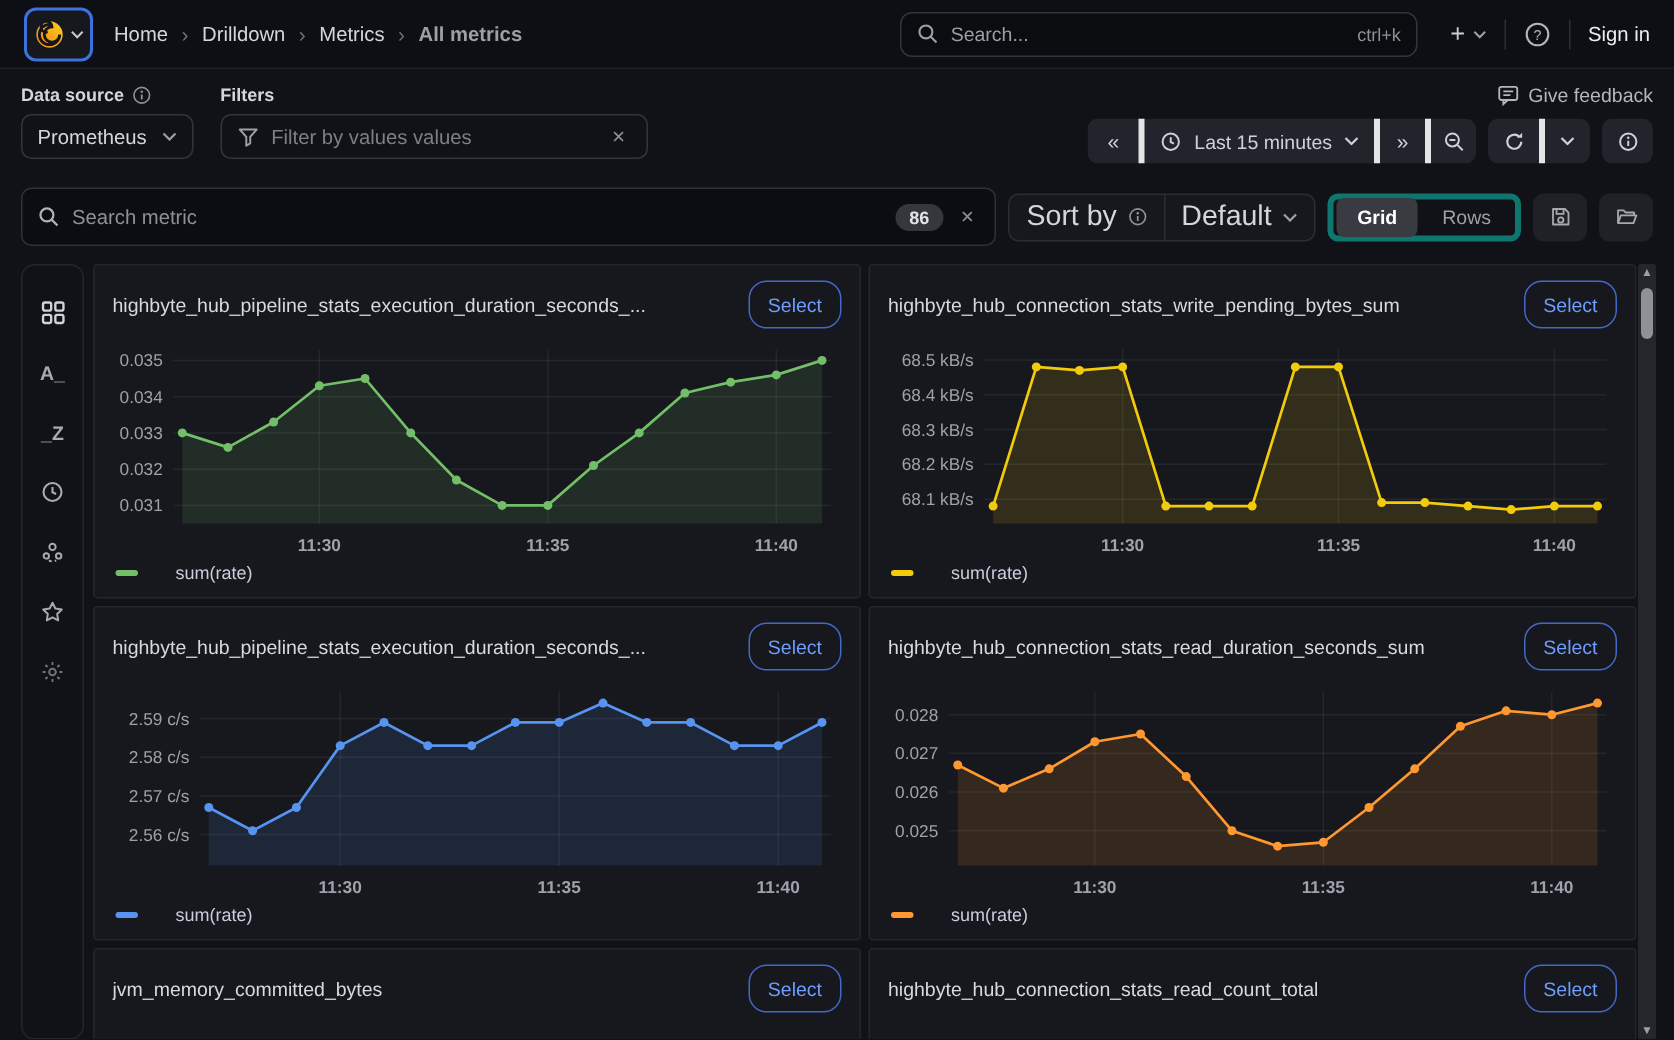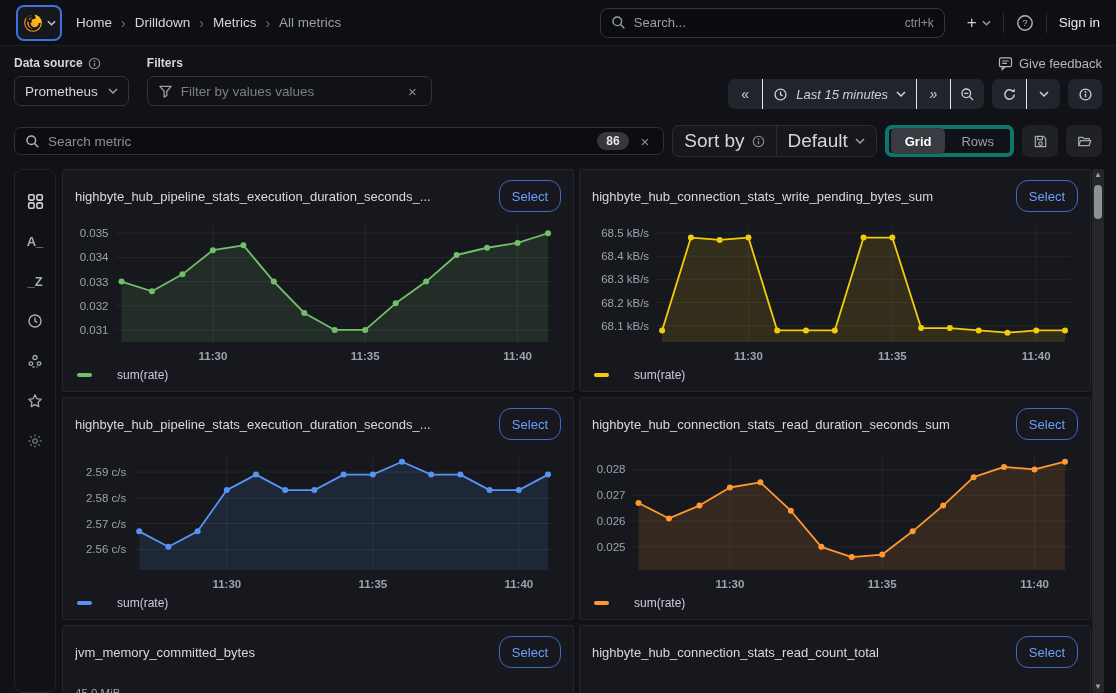--- a/index.html
+++ b/index.html
@@ -17,21 +17,21 @@
     border-bottom:1px solid #1d1f25;
     display:flex; align-items:center; padding:0 16px; gap:14px;
   }
   .logo-btn {
     width:46px; height:36px; border-radius:8px; border:2px solid #3d71dc;
     background:#16181e; display:flex; align-items:center; justify-content:center;
     gap:3px; cursor:pointer;
   }
   .breadcrumb { display:flex; align-items:center; gap:9px; font-size:13.5px; }
   .breadcrumb .crumb { color:#d5d6dc; font-weight:500; cursor:pointer; }
-  .breadcrumb .crumb.current { color:#9d9fa7; font-weight:400; cursor:default; }
+  .breadcrumb .crumb.current { color:#9d9fa7; font-weight:700; cursor:default; }
   .breadcrumb .sep { color:#6e7178; font-size:14px; }
   .nav-search {
     margin-left:auto; width:345px; height:30px; border:1px solid #33353c;
     background:#0b0c10; border-radius:8px; display:flex; align-items:center;
     padding:0 10px; gap:8px; color:#9d9fa7;
   }
   .nav-search .ph { flex:1; font-size:13px; color:#9d9fa7; }
   .nav-search .kbd { font-size:12px; color:#8e9097; }
   .nav-right { display:flex; align-items:center; gap:12px; margin-left:8px; }
   .plus-group { display:flex; align-items:center; gap:5px; color:#c9cad1; cursor:pointer; }
@@ -58,28 +58,28 @@
   .filter-input .ph { flex:1; font-size:13.5px; color:#7c7f88; }
   .controls-right { display:flex; flex-direction:column; align-items:flex-end; gap:8px; }
   .feedback { display:flex; align-items:center; gap:6px; color:#b4b6bd; font-size:13px; cursor:pointer; }
   .time-row { display:flex; align-items:center; gap:8px; }
   .btn-group { display:flex; border-radius:7px; overflow:hidden; }
   .tbtn {
     height:30px; background:#22242b; color:#d0d1d8; border:none; cursor:pointer;
     display:flex; align-items:center; gap:8px; padding:0 10px; font-size:13px; font-weight:500;
     font-family:inherit;
   }
-  .btn-group .tbtn + .tbtn { border-left:1px solid #e5e5e5;font-style:italic; }
+  .btn-group .tbtn + .tbtn { border-left:4px solid #e5e5e5; }
   .laquo { font-size:14px; color:#d0d1d8; }
   .sq { width:34px; justify-content:center; padding:0; }
 
   
   .search-row { margin:16px 14px 0 14px; display:flex; align-items:center; gap:8px; }
   .metric-search {
-    flex:1; height:28px; background:#0c0d12; border:1px solid #2e3138; border-radius:7px;
+    flex:1; height:39px; background:#0c0d12; border:1px solid #2e3138; border-radius:7px;
     display:flex; align-items:center; gap:8px; padding:0 10px;
   }
   .metric-search .ph { flex:1; color:#8e9097; font-size:13.5px; }
   .count-badge {
     background:#35373d; color:#e3e4e9; font-size:12px; font-weight:700;
     border-radius:10px; padding:2px 9px;
   }
   .clear-x { color:#8e9097; font-size:15px; cursor:pointer; padding:0 4px; }
   .sort-group {
     display:flex; align-items:center; height:32px; background:#16181d;

